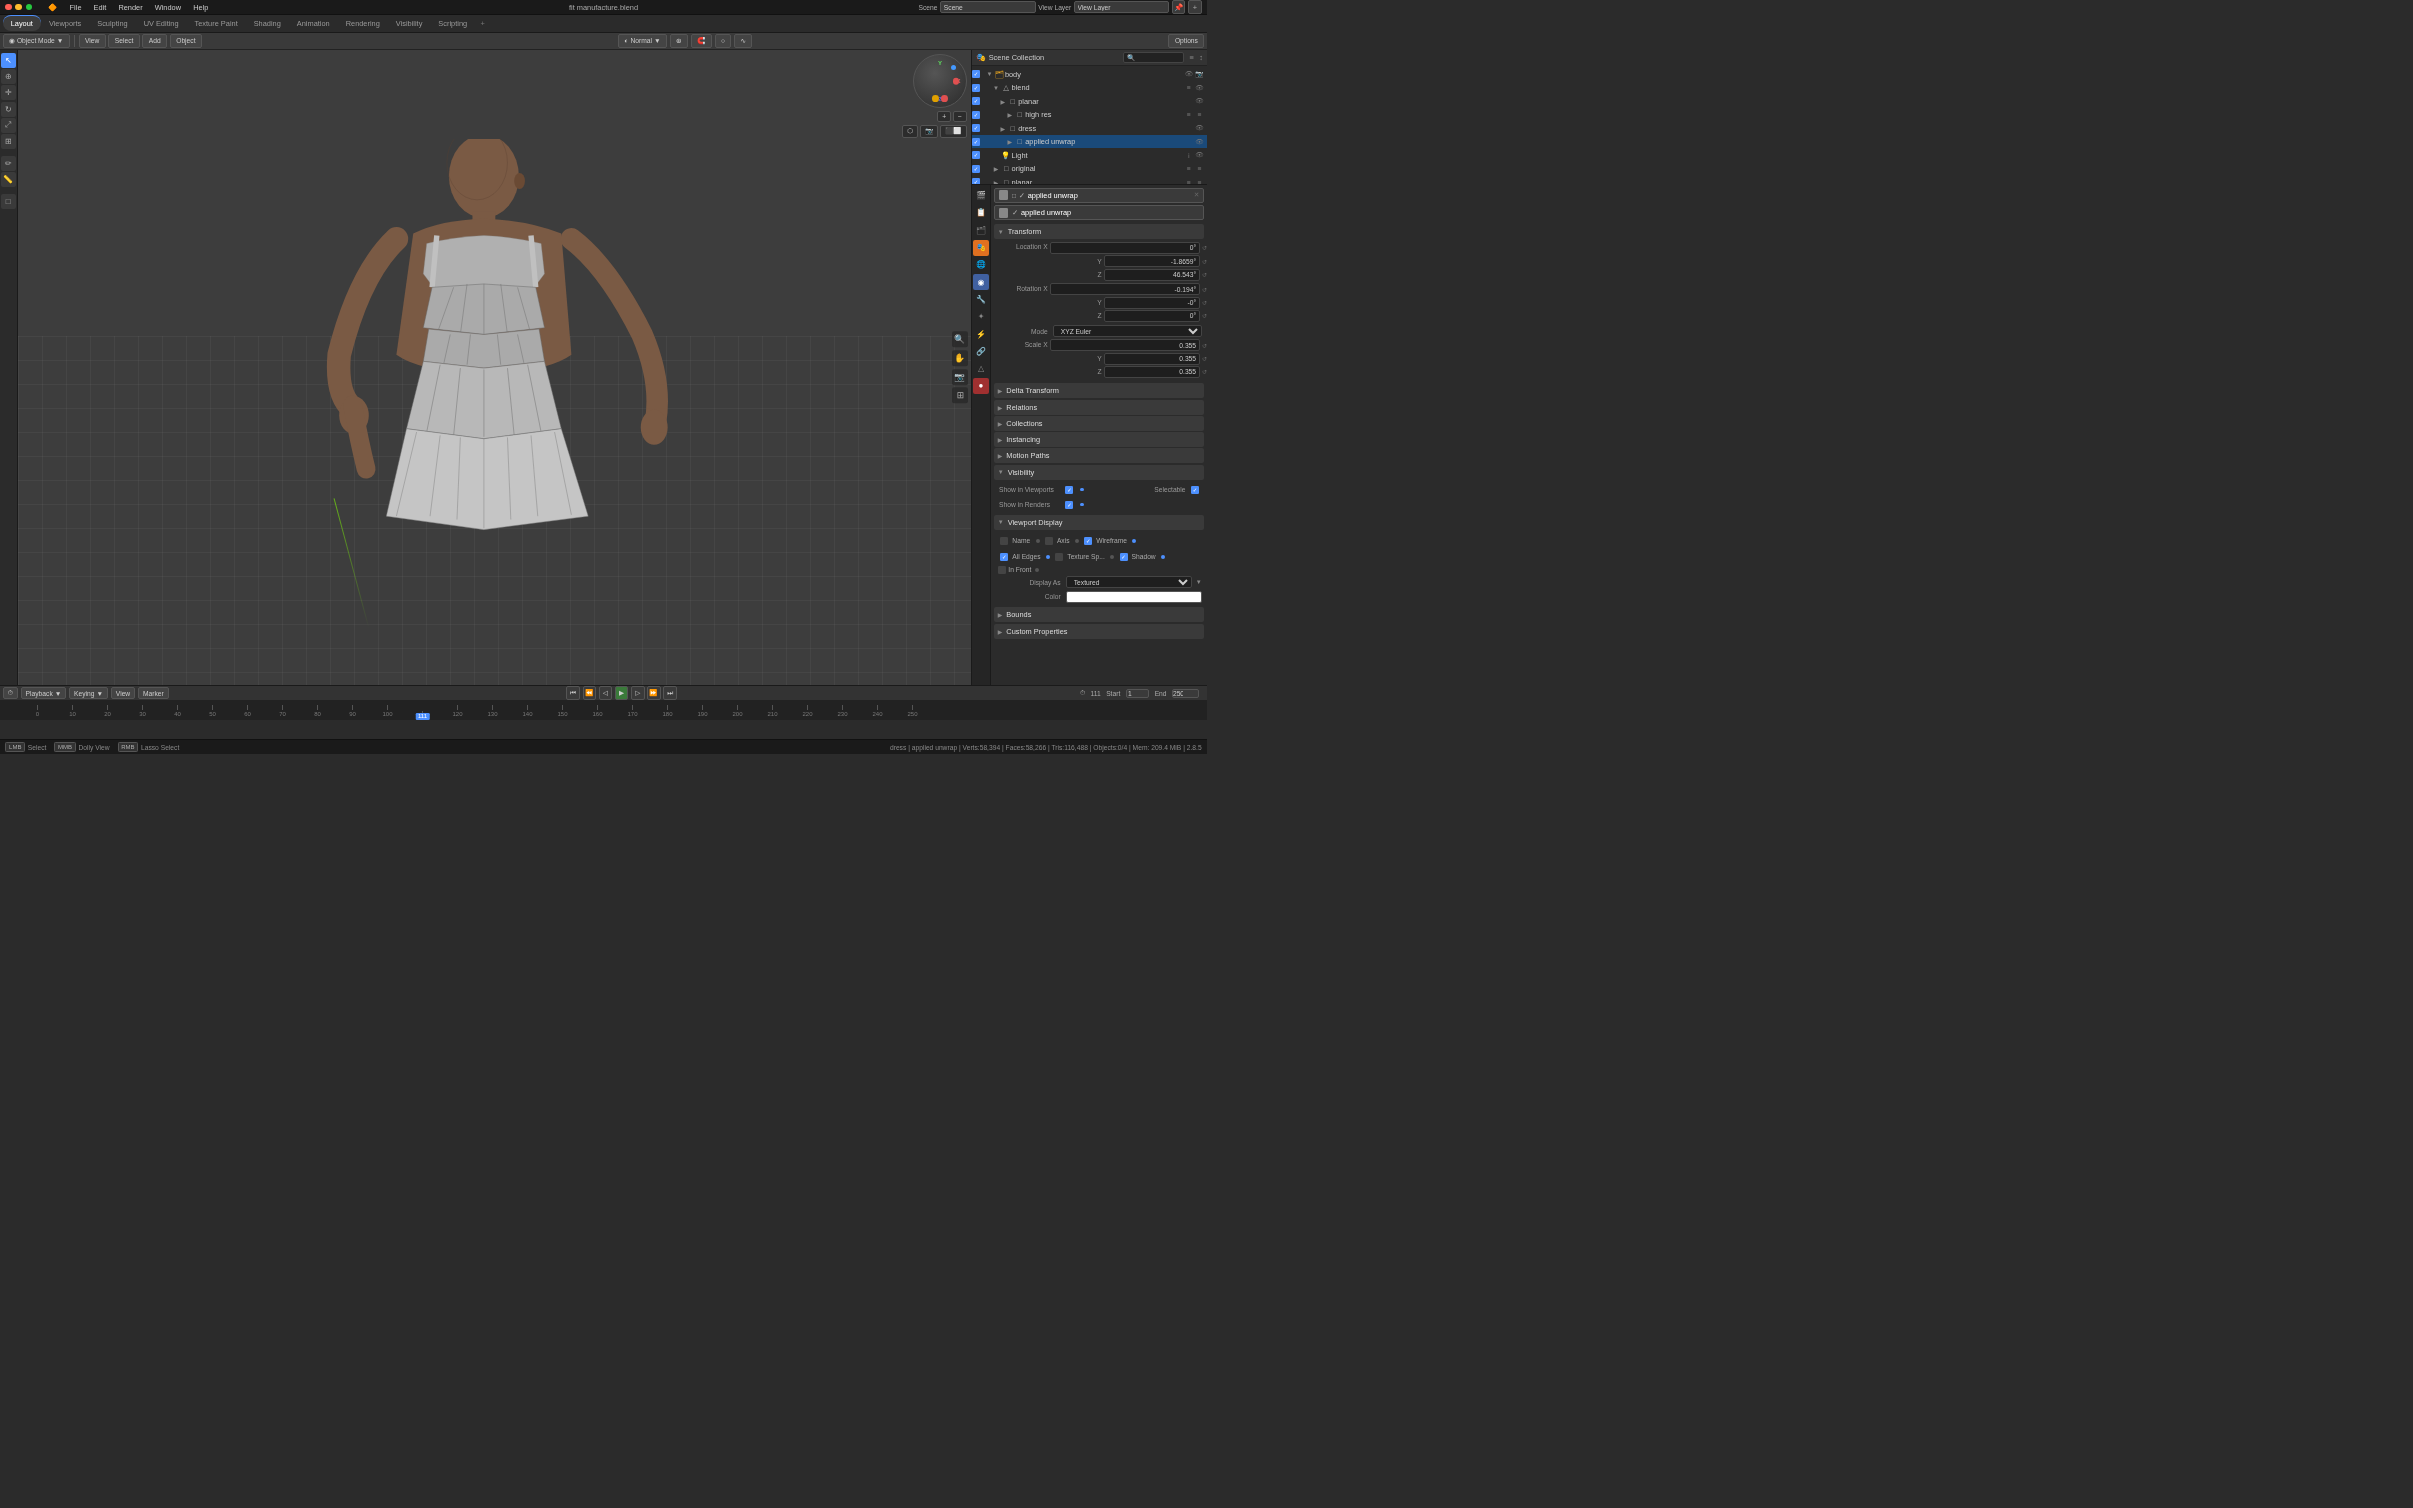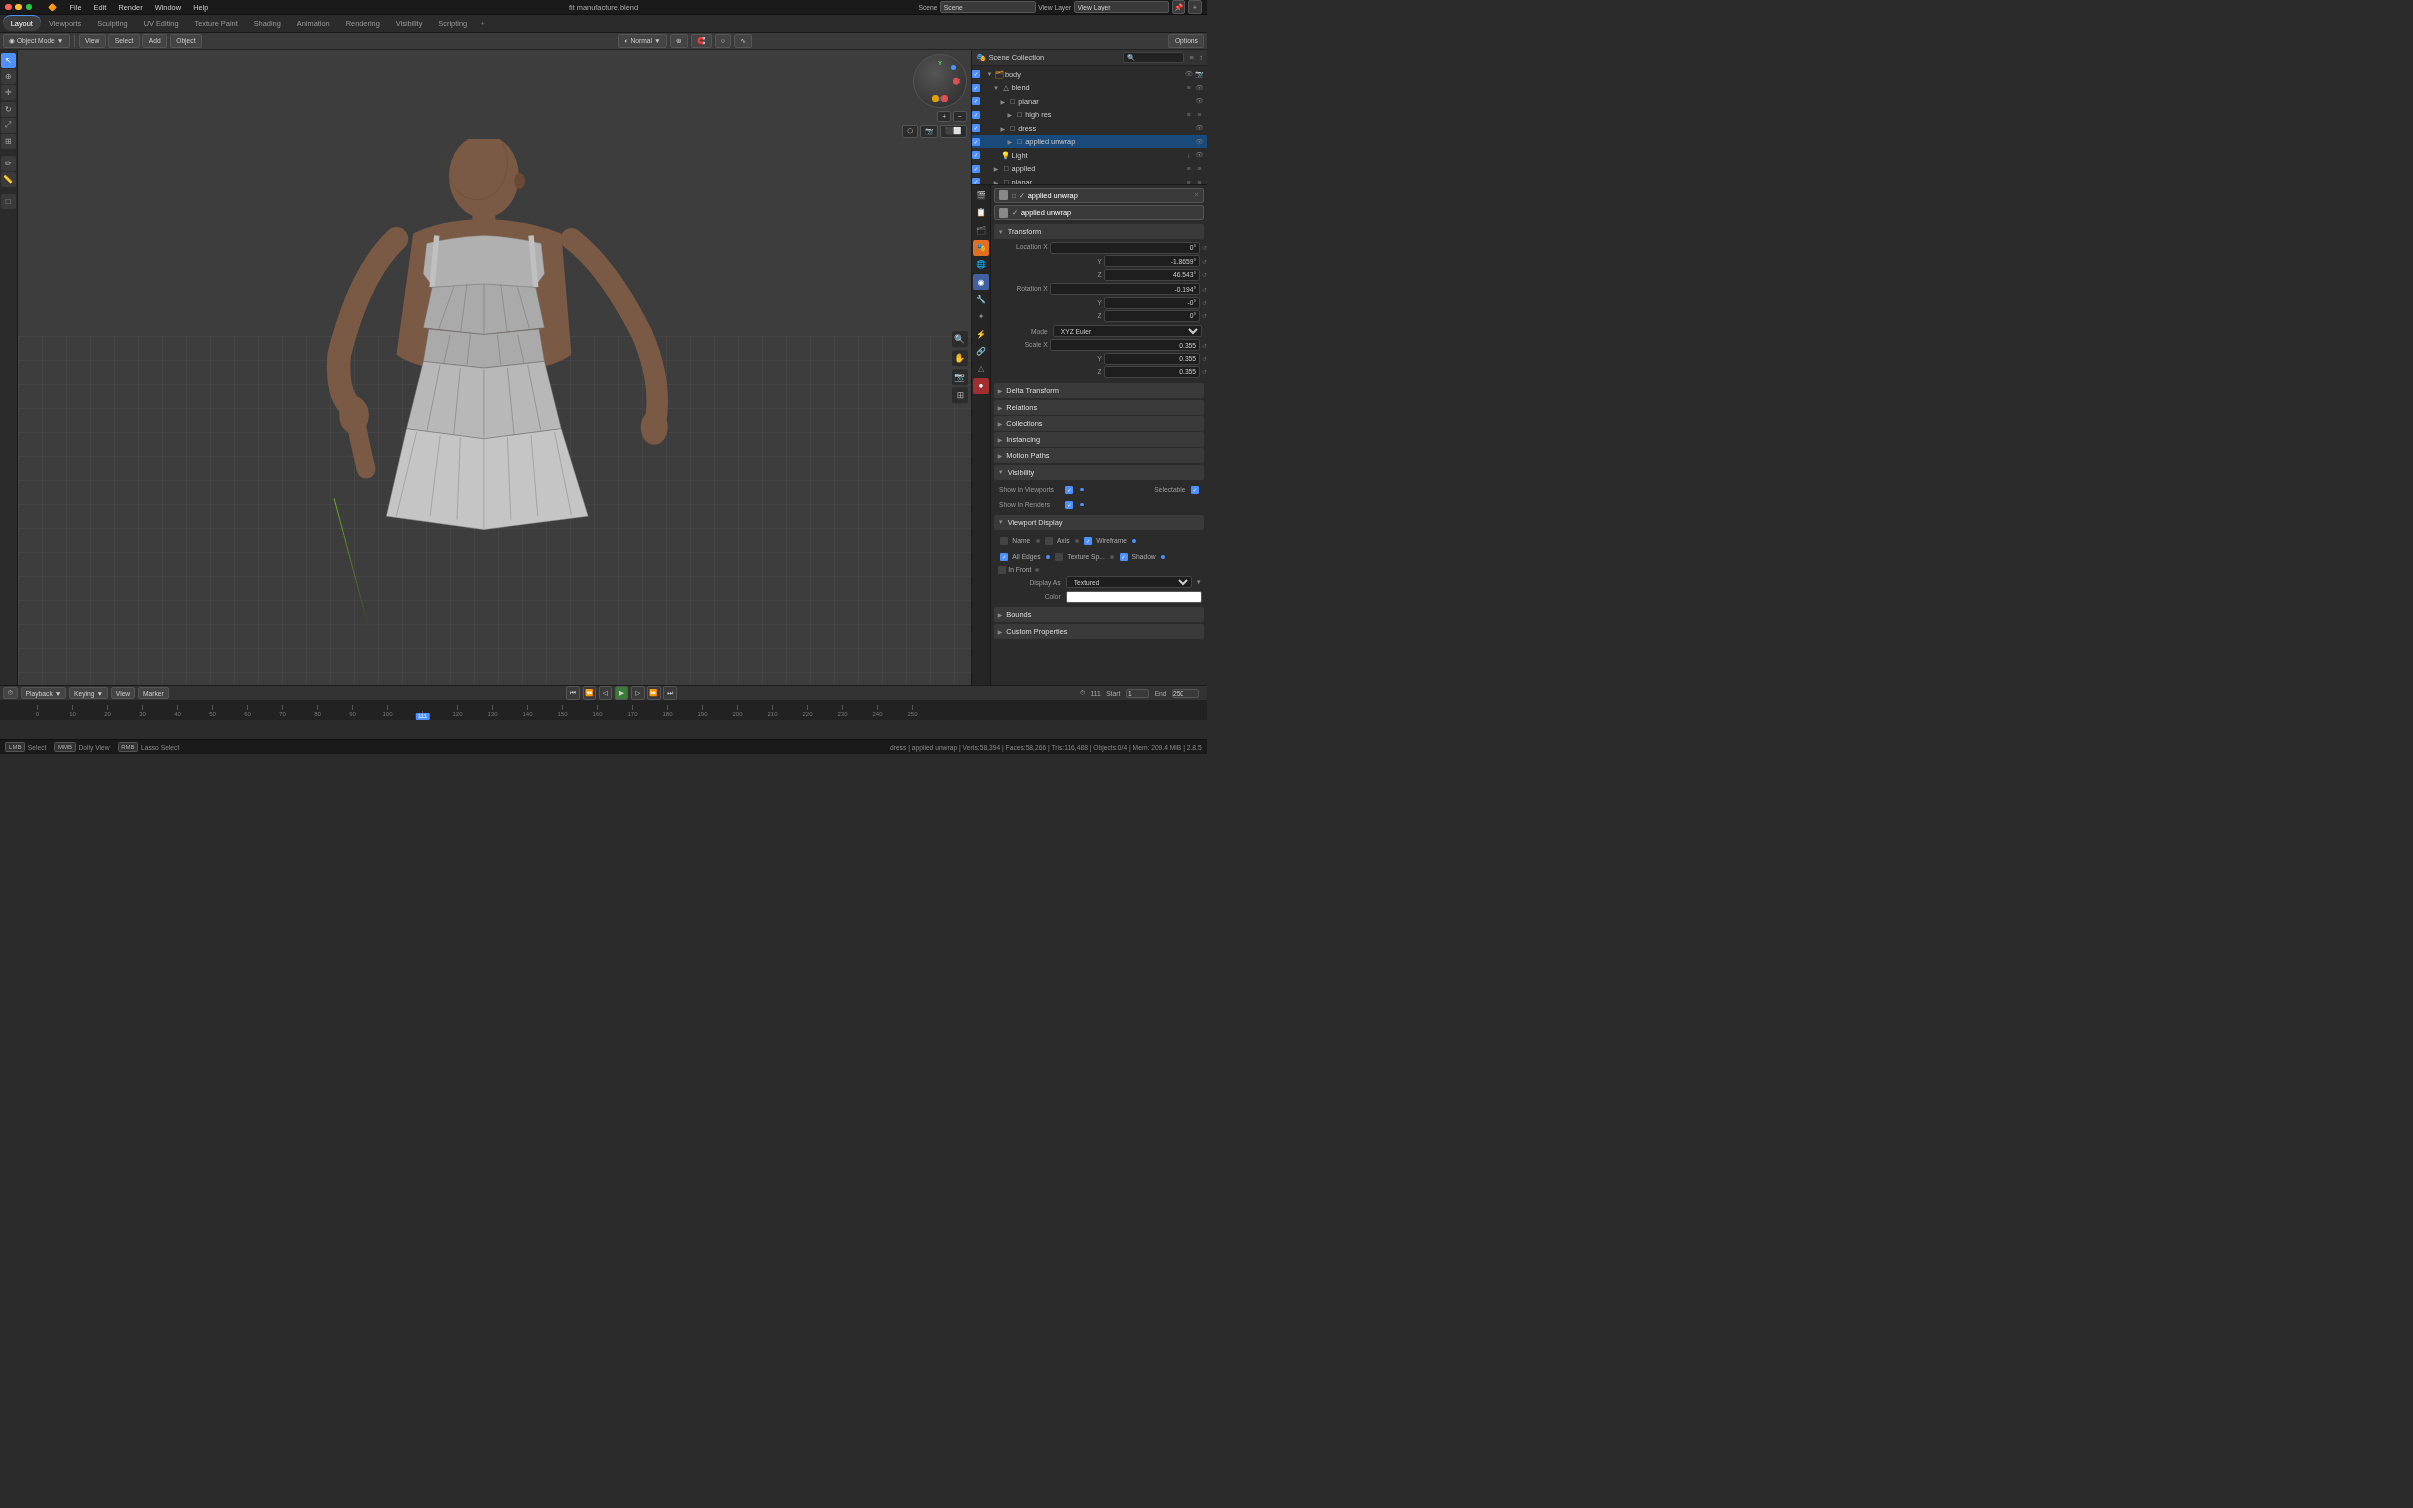--- a/index.html
+++ b/index.html
@@ -978,21 +978,21 @@
             <span class="tree-vis-icon" data-name="light-info-icon">ℹ</span>
             <span class="tree-vis-icon" data-name="light-eye-icon">👁</span>
           </div>
         </div>
 
         <div class="tree-item" data-name="tree-item-original">
           <div class="tree-checkbox checked" data-name="original-checkbox">✓</div>
           <span class="tree-indent" style="width:9.4px;"></span>
           <span class="tree-arrow" data-name="original-arrow">▶</span>
           <span class="tree-icon" data-name="original-icon" style="color:#aaa;">□</span>
-          <span class="tree-label" data-name="original-label">applied</span>
+          <span class="tree-label" data-name="original-label">original</span>
           <div class="tree-vis-icons" data-name="original-vis-icons">
             <span class="tree-vis-icon" data-name="orig-icon1">≡</span>
             <span class="tree-vis-icon" data-name="orig-icon2">≡</span>
           </div>
         </div>
 
         <div class="tree-item" data-name="tree-item-planar">
           <div class="tree-checkbox checked" data-name="planar-checkbox">✓</div>
           <span class="tree-indent" style="width:9.4px;"></span>
           <span class="tree-arrow" data-name="planar-arrow">▶</span>

